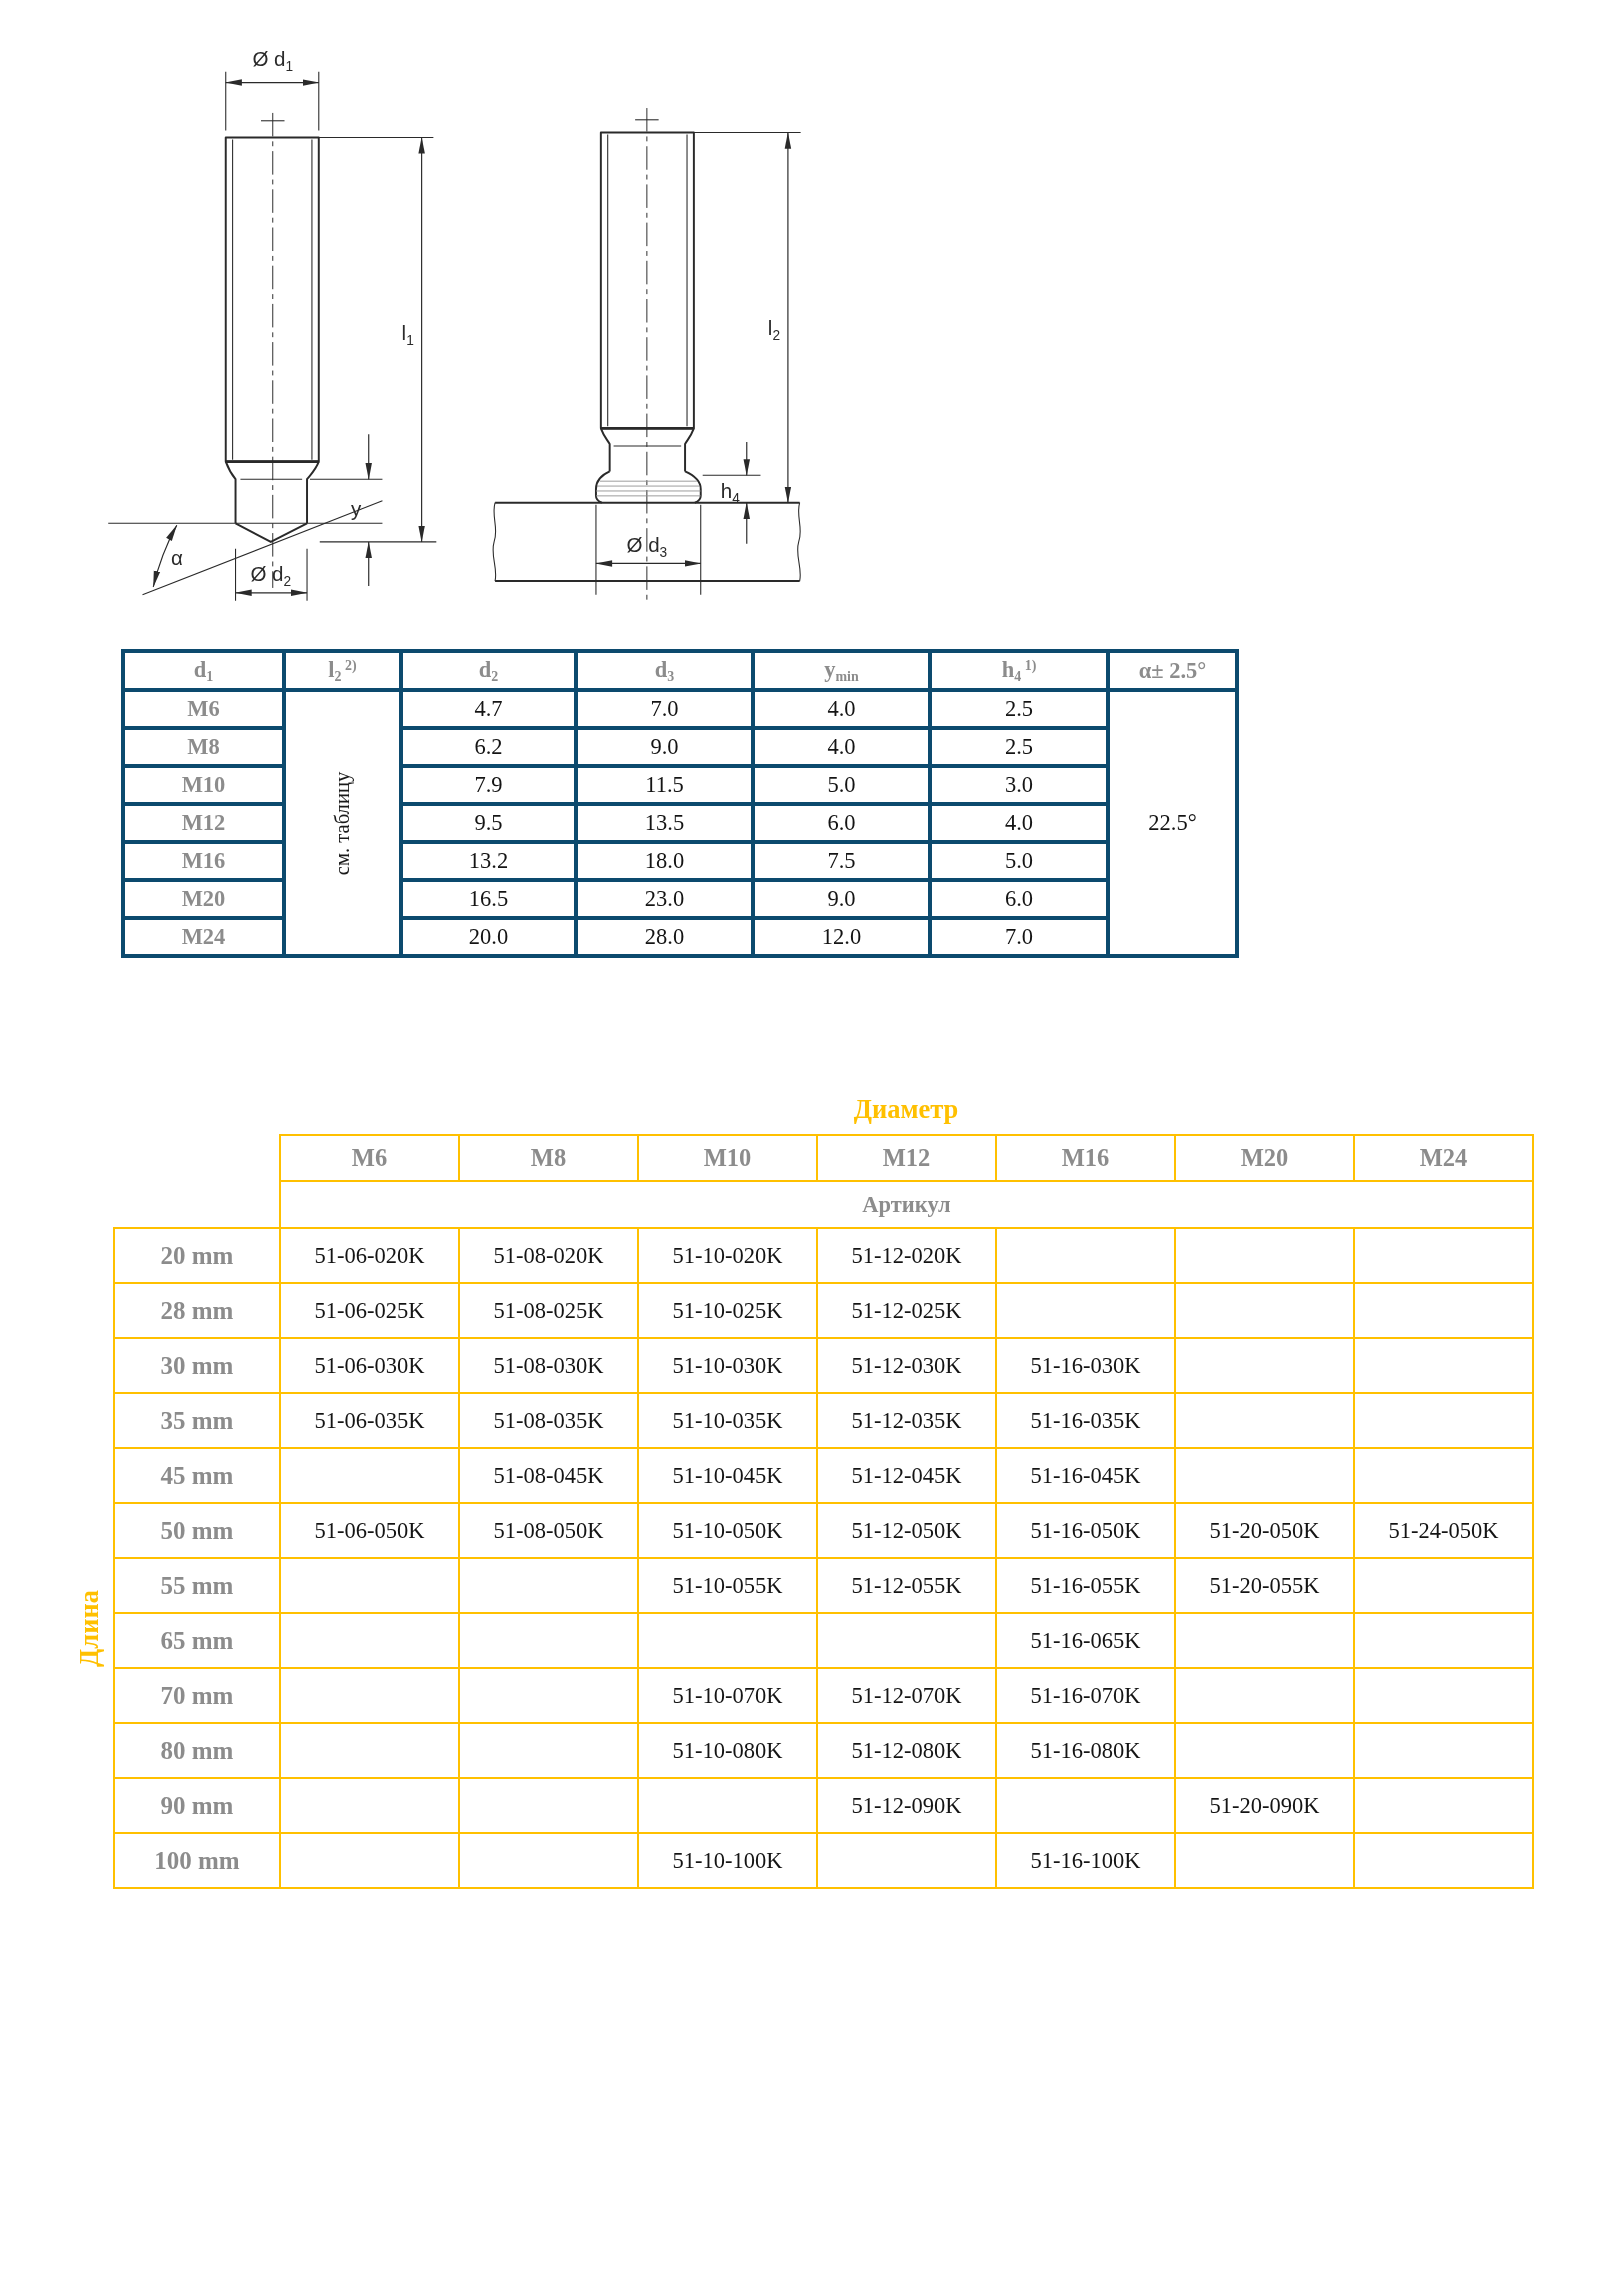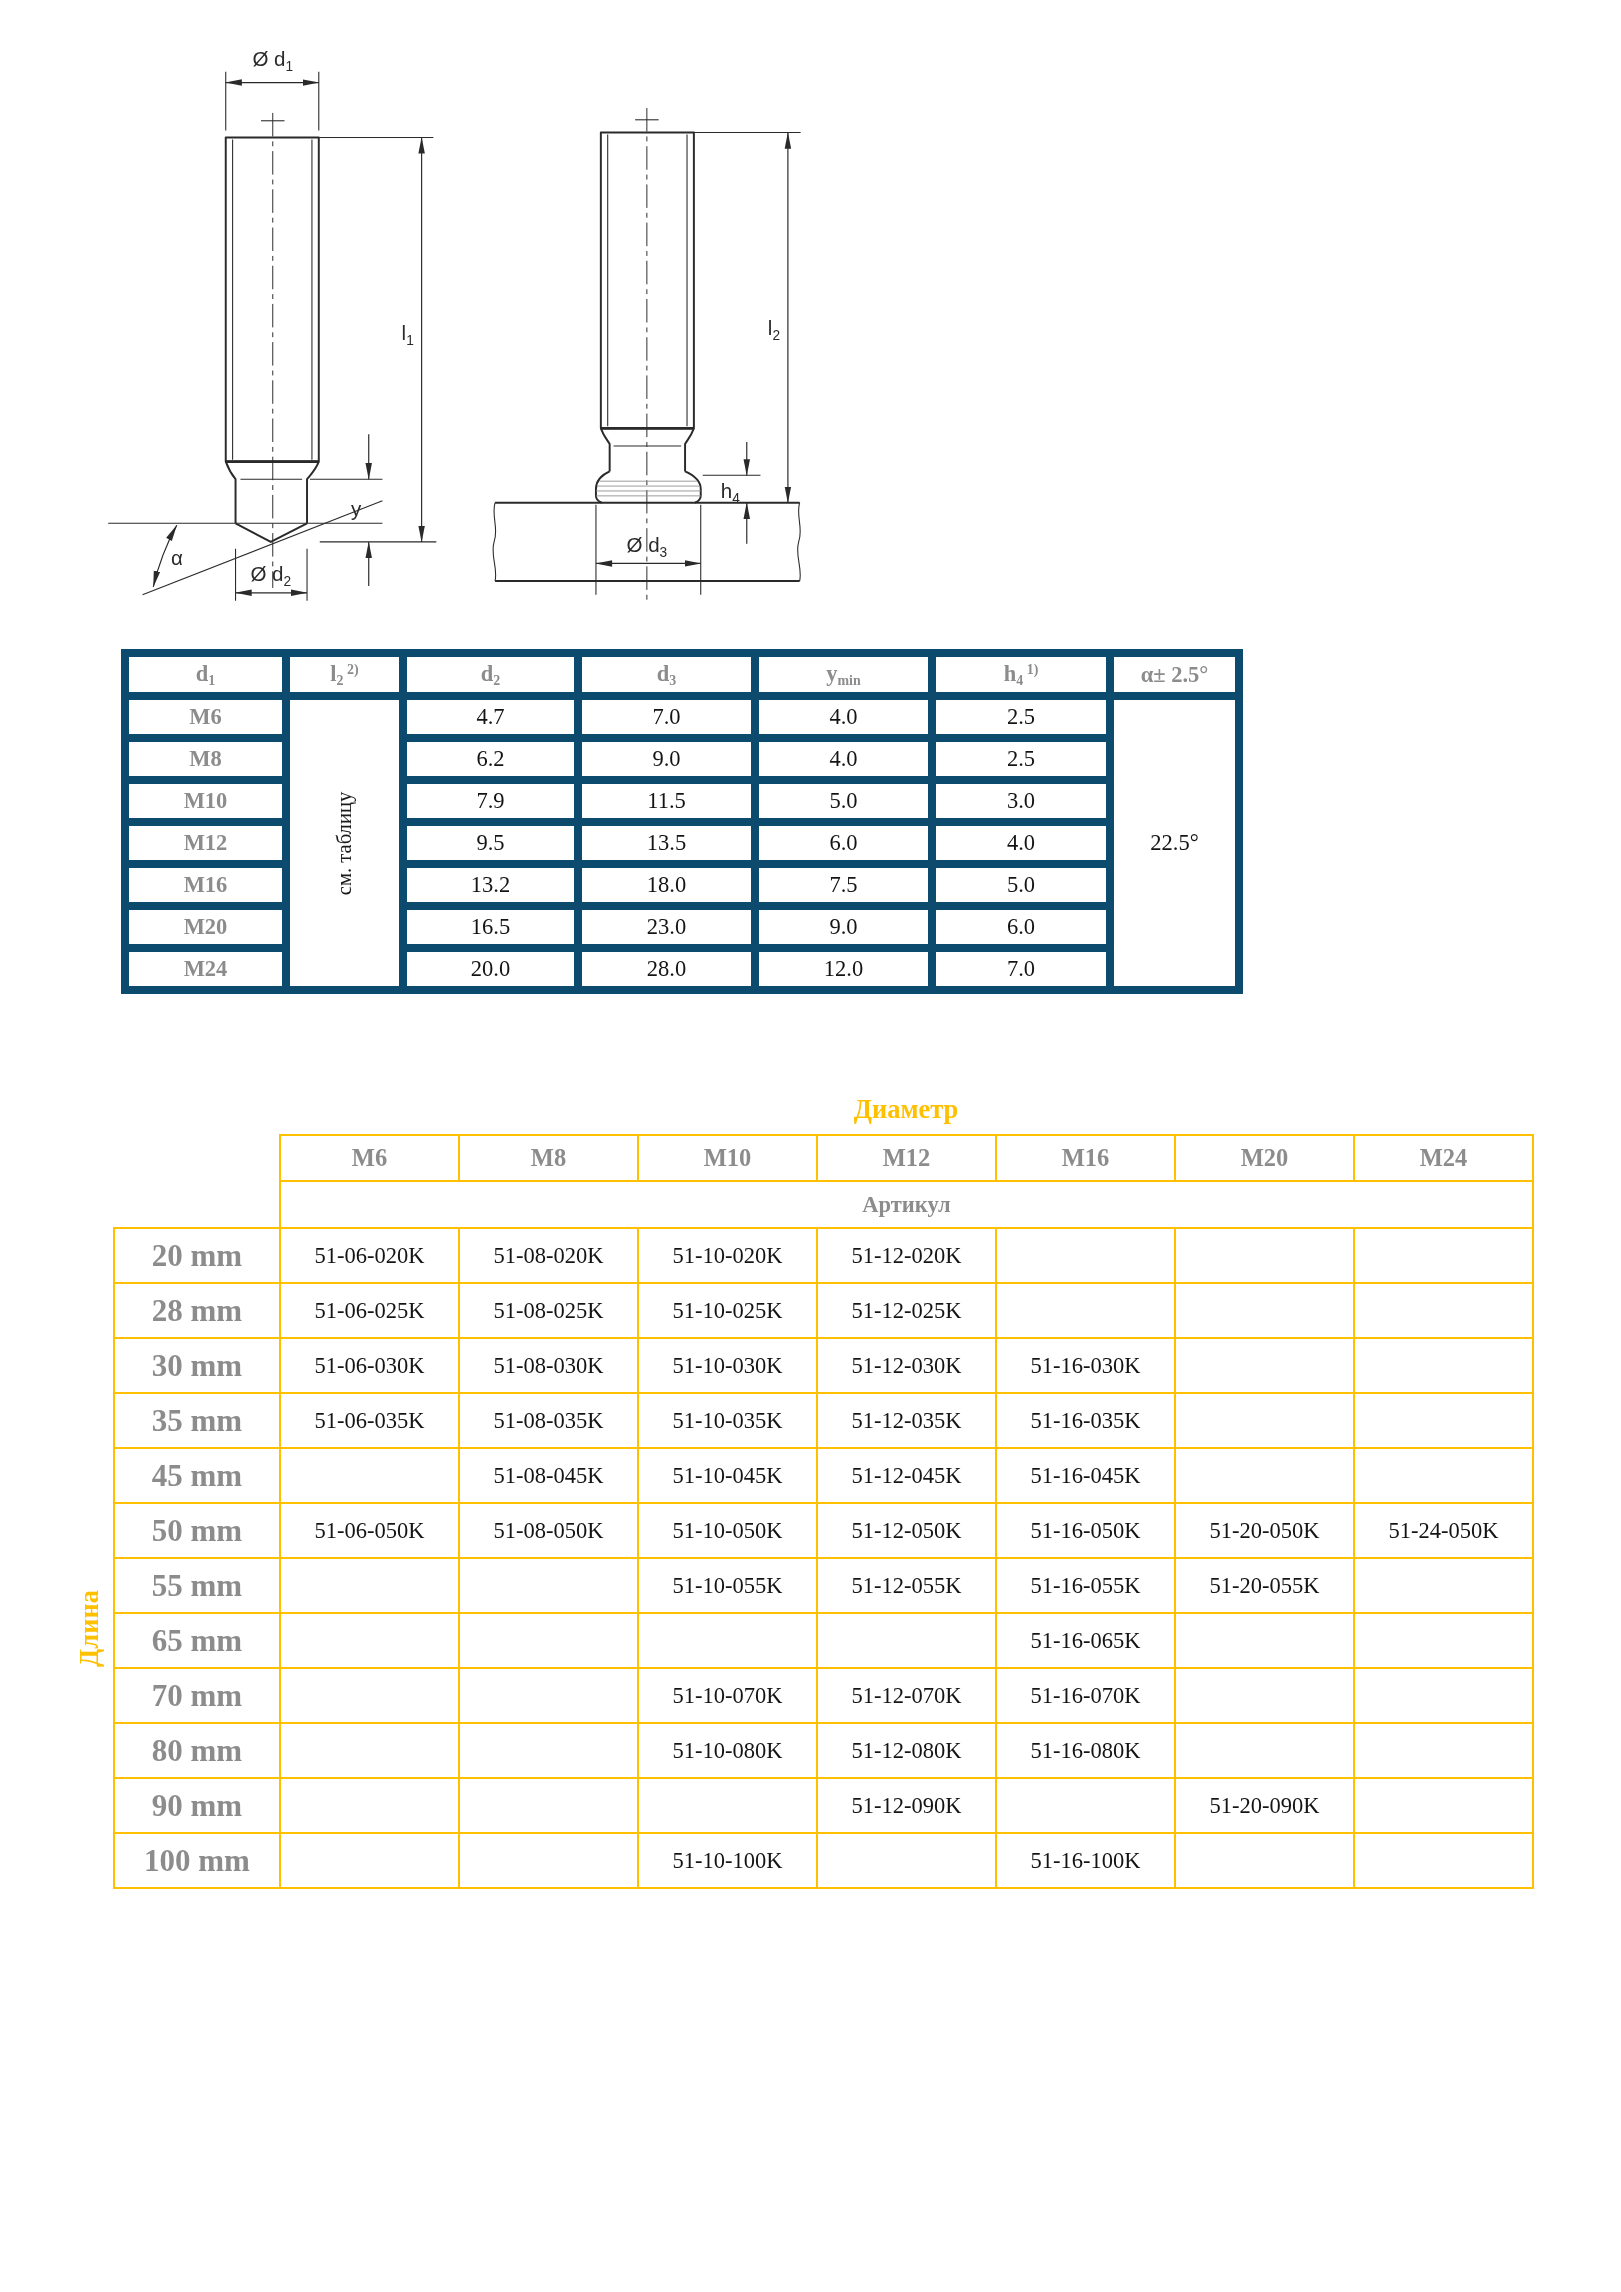--- a/index.html
+++ b/index.html
@@ -16,41 +16,41 @@
   .dl{stroke:#2a2a2a;stroke-width:1.2;fill:none;}
   .cl{stroke:#2a2a2a;stroke-width:1;fill:none;stroke-dasharray:24 5 5 5;}
   .hl{stroke:#8f8f8f;stroke-width:0.9;fill:none;}
   .dtext{fill:#2b2b2b;font-family:"Liberation Sans","DejaVu Sans",sans-serif;font-size:21px;}
   .dsub{font-size:14px;}
   
   .dim-table{
     position:absolute;left:121px;top:649px;border-collapse:collapse;table-layout:fixed;
   }
   .dim-table th,.dim-table td{
-    border:8px solid #0c4a6e;text-align:center;vertical-align:middle;padding:0;overflow:visible;
+    border:4px solid #0c4a6e;text-align:center;vertical-align:middle;padding:0;overflow:visible;
   }
   .dim-table thead th{color:#8c8c8c;font-weight:bold;font-size:22.5px;height:35px;}
   .dim-table tbody th{color:#8c8c8c;font-weight:bold;font-size:22.5px;}
   .dim-table tbody td{color:#141414;font-size:22.5px;height:34px;}
   .hsub{font-size:0.62em;vertical-align:-0.28em;}
   .hsup{font-size:0.62em;vertical-align:0.5em;}
   .rot{display:inline-block;transform:rotate(-90deg);white-space:nowrap;
        font-size:20.6px;color:#1a1a1a;font-weight:normal;}
   .alpha-cell{font-size:23.5px;}
   
   .art-table{
     position:absolute;left:113px;top:1134px;border-collapse:collapse;table-layout:fixed;
   }
   .art-table th,.art-table td{
     border:2px solid #FFC000;text-align:center;vertical-align:middle;padding:0;
   }
   .art-table .ghost{border:none;background:transparent;}
   .art-table thead th{color:#8c8c8c;font-weight:bold;font-size:24.5px;height:44px;}
   .art-table .artikul-cell{color:#8c8c8c;font-weight:bold;font-size:22.5px;height:45px;}
-  .art-table tbody th.len{color:#8c8c8c;font-weight:bold;font-size:31px;}
+  .art-table tbody th.len{color:#8c8c8c;font-weight:bold;font-size:25px;}
   .art-table tbody td{color:#141414;font-size:22.5px;height:53px;}
   .gold-title{
     position:absolute;color:#FFC000;font-weight:bold;font-size:26.5px;text-align:center;
     font-family:"Liberation Serif","DejaVu Serif",serif;
   }
   #diam-title{left:563px;top:1094px;width:686px;}
   #len-title{left:-9.8px;top:1614px;width:196px;height:29px;transform:rotate(-90deg);}
 </style>
 </head>
 <body>

